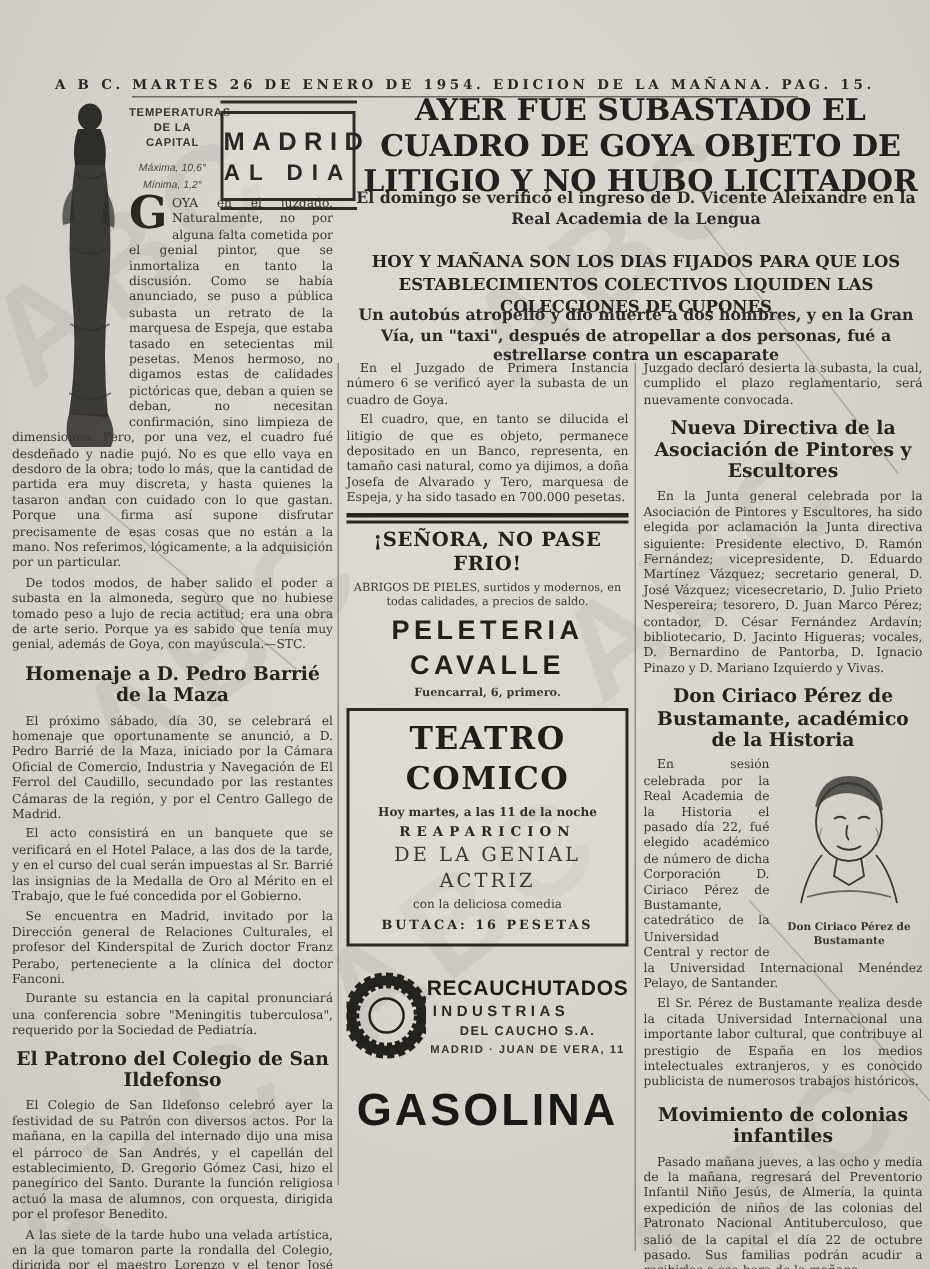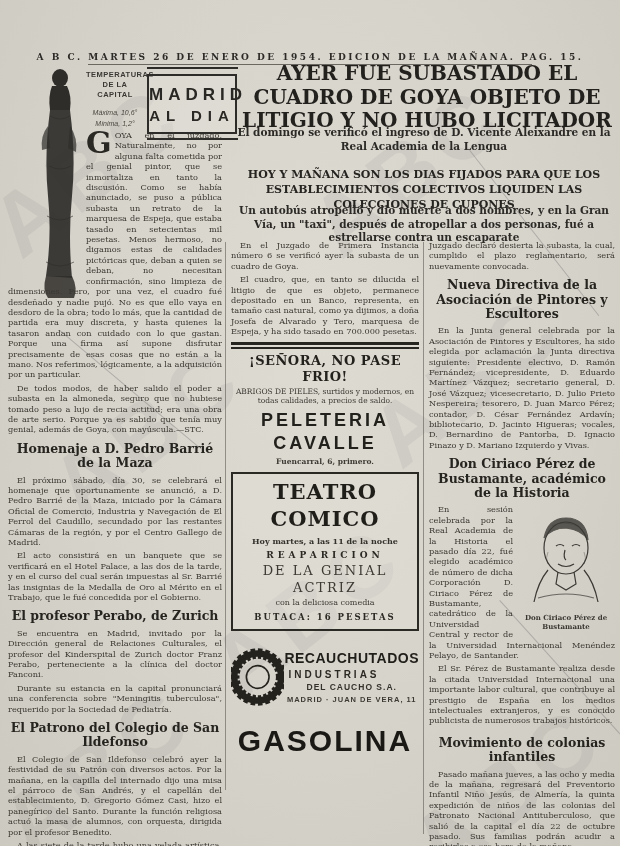--- a/index.html
+++ b/index.html
@@ -159,21 +159,20 @@
 
   <div id="leftcol" class="col">
     <div class="figspace"></div>
     <p class="noindent"><span class="dropcap">G</span><span>OYA en el juzgado. Naturalmente, no por alguna falta cometida por el genial pintor, que se inmortaliza en tanto la discusión. Como se había anunciado, se puso a pública subasta un retrato de la marquesa de Espeja, que estaba tasado en setecientas mil pesetas. Menos hermoso, no digamos estas de calidades pictóricas que, deban a quien se deban, no necesitan confirmación, sino limpieza de dimensiones. Pero, por una vez, el cuadro fué desdeñado y nadie pujó. No es que ello vaya en desdoro de la obra; todo lo más, que la cantidad de partida era muy discreta, y hasta quienes la tasaron andan con cuidado con lo que gastan. Porque una firma así supone disfrutar precisamente de esas cosas que no están a la mano. Nos referimos, lógicamente, a la adquisición por un particular.</span></p>
     <p>De todos modos, de haber salido el poder a subasta en la almoneda, seguro que no hubiese tomado peso a lujo de recia actitud; era una obra de arte serio. Porque ya es sabido que tenía muy genial, además de Goya, con mayúscula.—STC.</p>
 
     <div class="art-title">Homenaje a D. Pedro Barrié de la Maza</div>
     <p>El próximo sábado, día 30, se celebrará el homenaje que oportunamente se anunció, a D. Pedro Barrié de la Maza, iniciado por la Cámara Oficial de Comercio, Industria y Navegación de El Ferrol del Caudillo, secundado por las restantes Cámaras de la región, y por el Centro Gallego de Madrid.</p>
     <p>El acto consistirá en un banquete que se verificará en el Hotel Palace, a las dos de la tarde, y en el curso del cual serán impuestas al Sr. Barrié las insignias de la Medalla de Oro al Mérito en el Trabajo, que le fué concedida por el Gobierno.</p>
 
-    <div class="art-title">El profesor Perabo, de Zurich</div>
     <p>Se encuentra en Madrid, invitado por la Dirección general de Relaciones Culturales, el profesor del Kinderspital de Zurich doctor Franz Perabo, perteneciente a la clínica del doctor Fanconi.</p>
     <p>Durante su estancia en la capital pronunciará una conferencia sobre "Meningitis tuberculosa", requerido por la Sociedad de Pediatría.</p>
 
     <div class="art-title">El Patrono del Colegio de San Ildefonso</div>
     <p>El Colegio de San Ildefonso celebró ayer la festividad de su Patrón con diversos actos. Por la mañana, en la capilla del internado dijo una misa el párroco de San Andrés, y el capellán del establecimiento, D. Gregorio Gómez Casi, hizo el panegírico del Santo. Durante la función religiosa actuó la masa de alumnos, con orquesta, dirigida por el profesor Benedito.</p>
     <p>A las siete de la tarde hubo una velada artística, en la que tomaron parte la rondalla del Colegio, dirigida por el maestro Lorenzo y el tenor José Simón Liza, acompañado por el maestro Rivas. Seguidamente fué proyectado un programa de cine.</p>
 
   </div>
 
   <div id="centercol" class="col">

